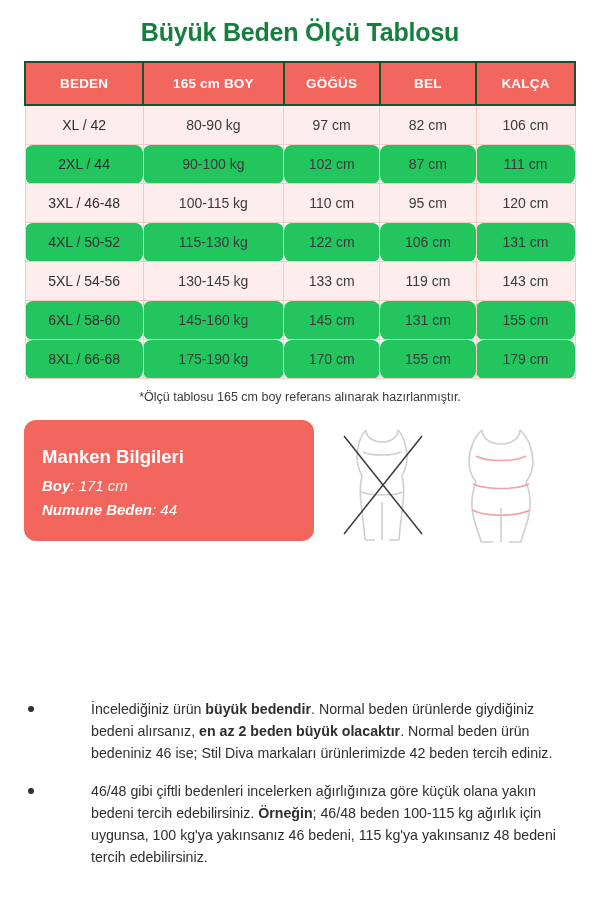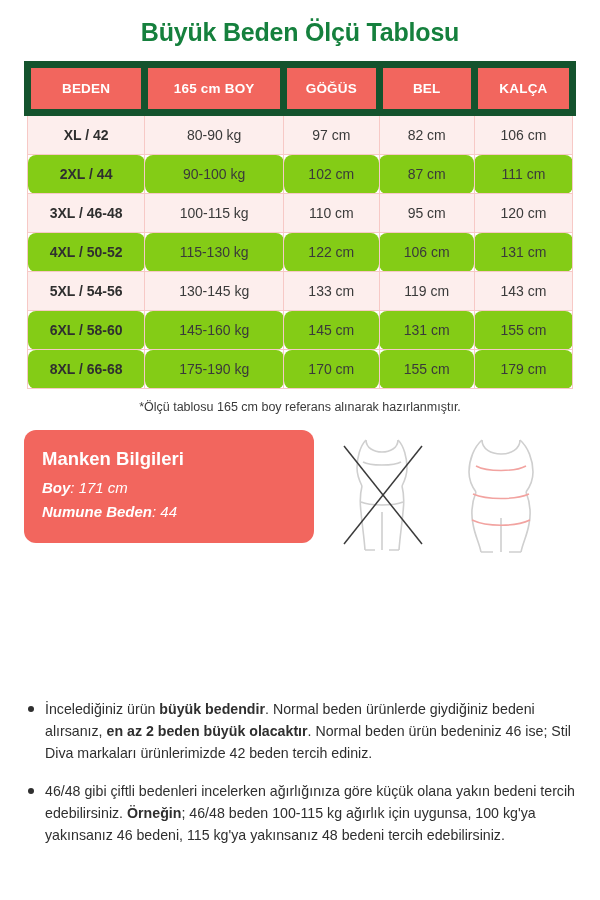--- a/index.html
+++ b/index.html
@@ -30,36 +30,36 @@
     border-collapse: collapse;
     table-layout: fixed;
   }
   table.size-table th {
     background: #f2665e;
     color: #ffffff;
     font-size: 13.5px;
     font-weight: bold;
     padding: 13px 2px;
     text-align: center;
-    border: 7px solid #14532d;
+    border: 2px solid #14532d;
     letter-spacing: 0.2px;
   }
   table.size-table td {
     text-align: center;
     font-size: 14px;
     color: #3a3a3a;
     padding: 11px 2px;
     border: 1px solid #f7c9c6;
   }
   table.size-table td.beden {
-    font-weight: bold;
+    font-weight: normal;
     color: #2f2f2f;
   }
   tr.odd td { background: #fdeeed; }
-  tr.even td { background: #84cc16; border-radius: 8px; }
+  tr.even td { background: #22c55e; border-radius: 8px; }
   .col-beden { width: 21.5%; }
   .col-boy   { width: 25.5%; }
   .col-gogus { width: 17.5%; }
   .col-bel   { width: 17.5%; }
   .col-kalca { width: 18%; }
 
   .note {
     text-align: center;
     font-size: 12.5px;
     color: #3a3a3a;
@@ -73,21 +73,21 @@
     gap: 16px;
   }
   .model-card {
     background: #f2665e;
     color: #ffffff;
     border-radius: 12px;
     padding: 14px 18px 16px 18px;
     width: 290px;
   }
   .model-card h3 {
-    margin: 4px 0 8px 0;
+    margin: 12px 0 8px 0;
     font-size: 18.5px;
     font-weight: bold;
   }
   .model-line {
     font-size: 15px;
     margin: 4px 0;
     line-height: 1.35;
     font-style: italic;
   }
   .model-line b { font-weight: bold; }
@@ -100,20 +100,21 @@
 
   .bullets {
     position: absolute;
     left: 24px;
     right: 24px;
     top: 680px;
   }
   .bullet {
     display: flex;
     margin-bottom: 16px;
+    gap: 46px;
   }
   .dot {
     width: 6px;
     height: 6px;
     border-radius: 50%;
     background: #2f2f2f;
     margin: 8px 11px 0 4px;
     flex: 0 0 auto;
   }
   .btext {

